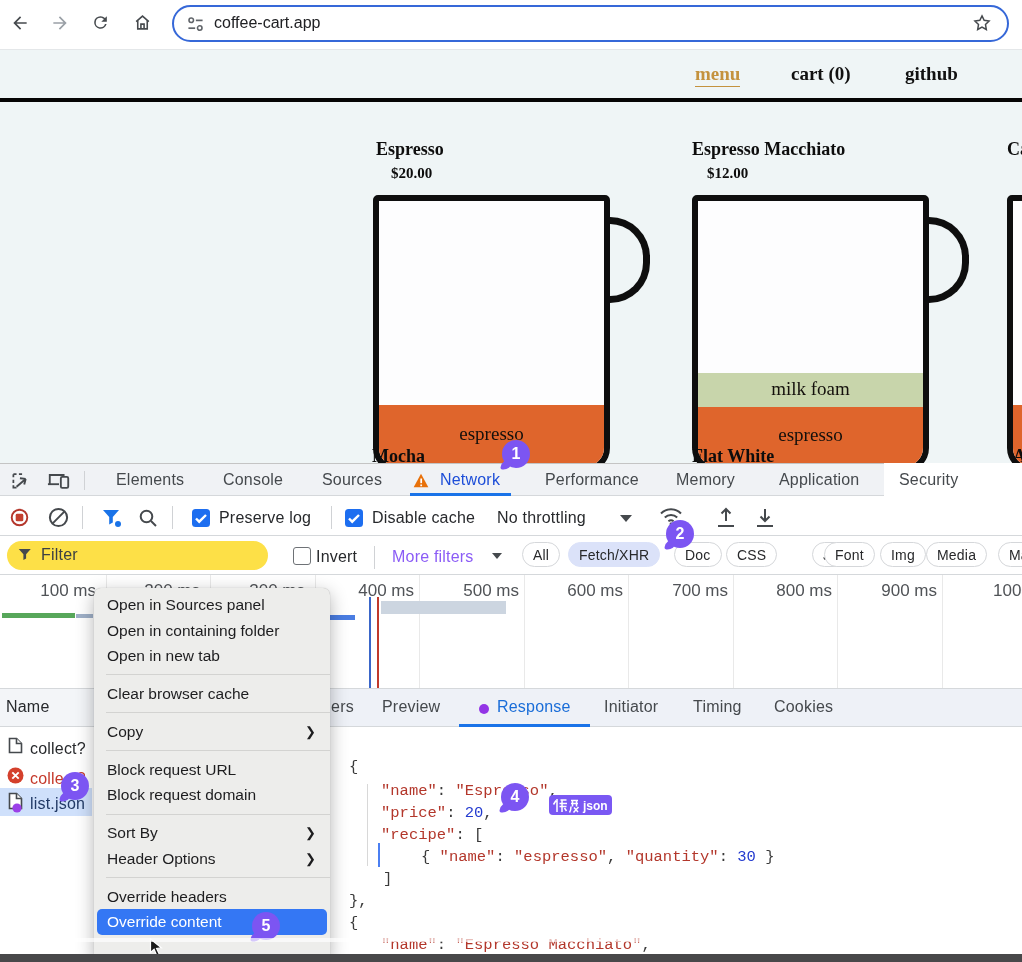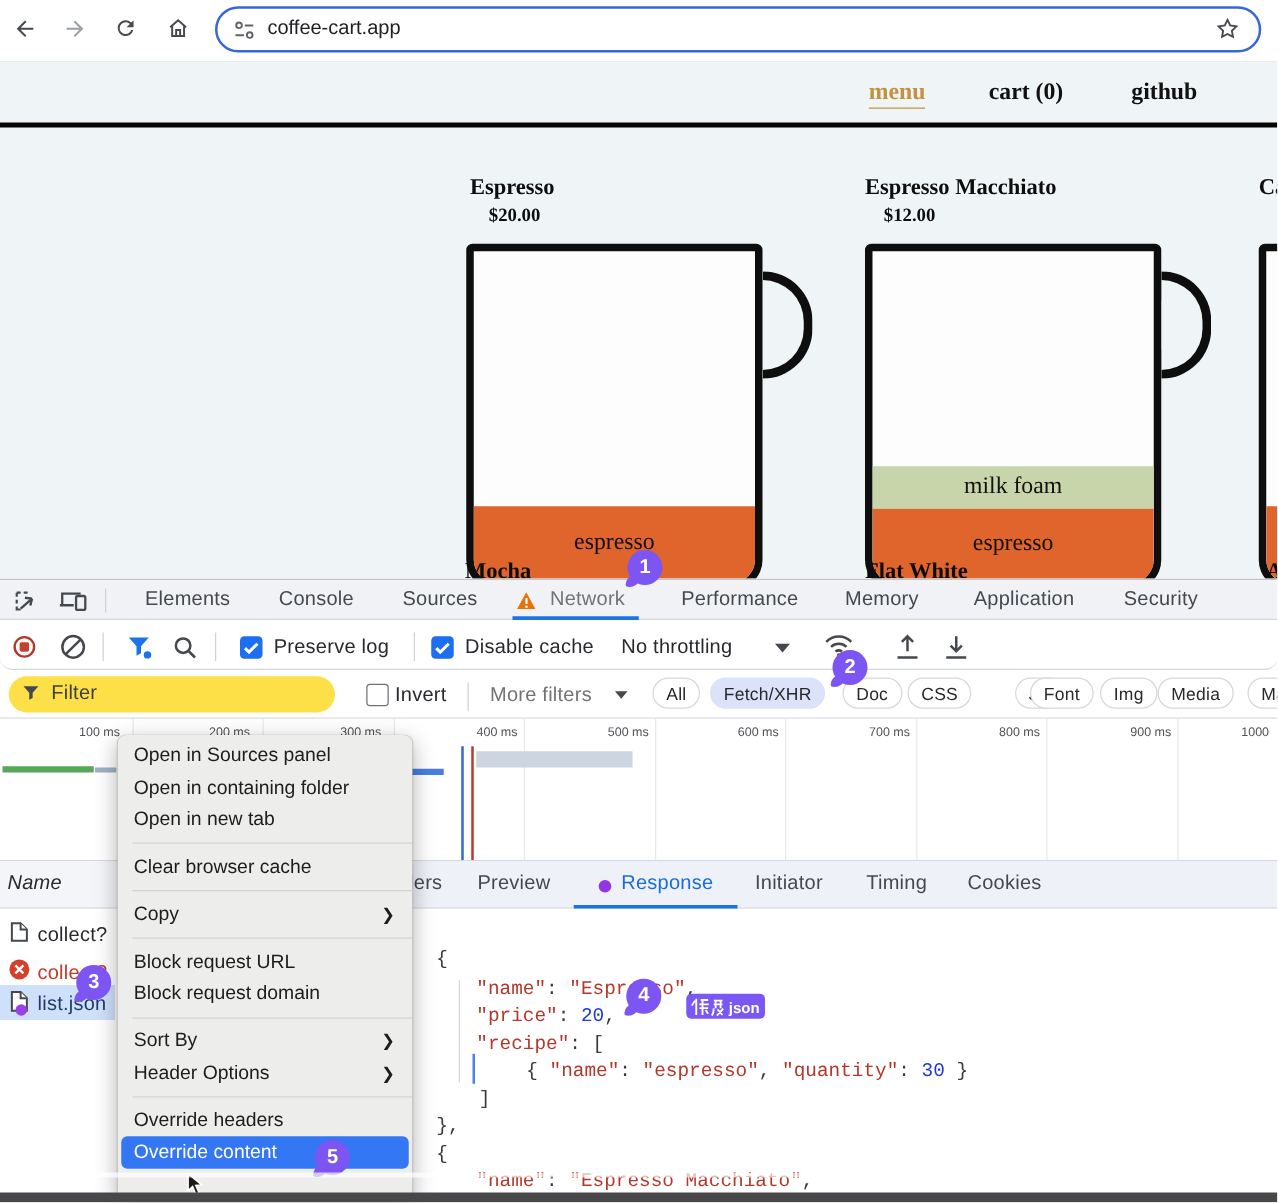--- a/index.html
+++ b/index.html
@@ -18,30 +18,30 @@
   #blackline{position:absolute;left:0;top:48px;width:1022px;height:3.5px;background:#050505;}
   .cup{position:absolute;top:145px;width:237px;height:277px;border:6px solid #0e0e0e;
        border-radius:5px 5px 24px 24px;background:#fdfdfe;box-sizing:border-box;overflow:hidden;padding-left:24px;}
   .handle{position:absolute;top:167px;width:33px;height:72px;border:7px solid #0e0e0e;border-left:none;
           border-radius:0 46px 46px 0;}
   .liquid{position:absolute;left:0;bottom:0;width:100%;text-align:center;font-size:19px;color:#14100c;}
   .title{position:absolute;font-weight:bold;font-size:18px;color:#0d0d0d;}
   .price{position:absolute;font-weight:bold;font-size:15px;color:#0d0d0d;margin-left:16px;}
   
   #dt{position:absolute;left:0;top:463px;width:1022px;height:499px;background:#fff;font-size:16px;color:#3c4043;letter-spacing:0.2px;}
-  #tabbar{position:absolute;left:0;top:0;width:1022px;height:33px;background:#f0f2f5;border-top:1px solid #c4c4c4;
+  #tabbar{position:absolute;left:0;top:0;width:884px;height:33px;background:#f0f2f5;border-top:1px solid #c4c4c4;
           border-bottom:1px solid #d5d8db;box-sizing:border-box;}
   .dtab{position:absolute;top:7px;font-size:16px;color:#45494d;}
-  #toolbar{position:absolute;left:0;top:33px;width:1022px;height:40px;background:#fff;border-bottom:1px solid #d5d8db;box-sizing:border-box;border-radius:10px;}
+  #toolbar{position:absolute;left:0;top:33px;width:1022px;height:40px;background:#fff;border-bottom:1px solid #d5d8db;box-sizing:border-box;}
   #filterrow{position:absolute;left:0;top:73px;width:1022px;height:39px;background:#fff;border-bottom:1px solid #d5d8db;box-sizing:border-box;}
   .pill{position:absolute;top:6px;height:25px;line-height:25px;border:1px solid #d5d7da;border-radius:13px;
         background:#fff;color:#28292b;font-size:14px;padding:0 10px;box-sizing:border-box;}
   #timeline{position:absolute;left:0;top:112px;width:1022px;height:114px;background:#fff;border-bottom:1px solid #d5d8db;box-sizing:border-box;}
   .tick{position:absolute;top:0;width:1px;height:113px;background:#e9e9e9;}
-  .mslabel{position:absolute;top:6px;width:60px;text-align:right;font-size:10px;color:#505357;letter-spacing:0;}
+  .mslabel{position:absolute;top:6px;width:60px;text-align:right;font-size:17px;color:#505357;letter-spacing:0;}
   #namehdr{position:absolute;left:0;top:226px;width:330px;height:38px;background:#f3f5f8;border-bottom:1px solid #d5d8db;box-sizing:border-box;}
   #resptabs{position:absolute;left:330px;top:226px;width:692px;height:38px;background:#eef1f7;border-bottom:1px solid #d5d8db;box-sizing:border-box;}
   .rtab{position:absolute;top:9px;font-size:16px;color:#45494d;}
   #rows{position:absolute;left:0;top:264px;width:330px;height:235px;background:#fff;}
   #resp{position:absolute;left:330px;top:264px;width:692px;height:235px;background:#fff;
         font-family:"Liberation Mono",monospace;font-size:15.5px;color:#3a3a3a;letter-spacing:0;}
   .jline{position:absolute;white-space:pre;}
   .str{color:#b3372b;} .num{color:#2239cf;}
   
   #menu{position:absolute;left:94px;top:588px;width:236px;height:373px;background:#ededeb;border-radius:7px;
@@ -140,21 +140,21 @@
         </svg>
       <div style="position:absolute;left:84px;top:7px;width:1px;height:19px;background:#d0d2d5;"></div>
       <div class="dtab" style="left:116px;">Elements</div>
       <div class="dtab" style="left:223px;">Console</div>
       <div class="dtab" style="left:322px;">Sources</div>
       <svg class="abs" style="left:413px;top:9px" width="16" height="15" viewBox="0 0 24 22">
           <path d="M12 1L23 21H1z" fill="#e8710a"></path>
           <rect x="11" y="8" width="2.6" height="7" fill="#fff"></rect>
           <rect x="11" y="17" width="2.6" height="2.6" fill="#fff"></rect>
         </svg>
-      <div class="dtab" style="left:440px;color:#737373;">Network</div>
+      <div class="dtab" style="left:440px;color:#1d4ed8;">Network</div>
       <div style="position:absolute;left:410px;top:29px;width:101px;height:3px;background:#1a73e8;"></div>
       <div class="dtab" style="left:545px;">Performance</div>
       <div class="dtab" style="left:676px;">Memory</div>
       <div class="dtab" style="left:779px;">Application</div>
       <div class="dtab" style="left:899px;">Security</div>
     </div>
     <div id="toolbar">
       <svg class="abs" style="left:10px;top:12px" width="19" height="19" viewBox="0 0 20 20">
           <circle cx="10" cy="10" r="8.2" fill="none" stroke="#b4372c" stroke-width="2"></circle>
           <rect x="6" y="6" width="8" height="8" rx="1.5" fill="#c4402f"></rect>
@@ -206,21 +206,21 @@
     <div id="filterrow">
       <div class="abs" style="left:7px;top:5px;width:261px;height:29px;background:#fde047;border-radius:15px;">
         <svg class="abs" style="left:11px;top:7px" width="15" height="14" viewBox="0 0 20 18" fill="#45494d">
             <path d="M1 1h16l-6.2 7v5.5l-3.6 2V8z"></path>
           </svg>
         <div class="abs" style="left:34px;top:5px;color:#3c4043;">Filter</div>
       </div>
       <div class="abs" style="left:293px;top:11px;width:16px;height:16px;border:1.7px solid #6e7276;border-radius:3px;background:#fff;"></div>
       <div class="abs" style="left:316px;top:12px;color:#27292c;">Invert</div>
       <div style="position:absolute;left:374px;top:10px;width:1px;height:23px;background:#d0d2d5;"></div>
-      <div class="abs" style="left:392px;top:12px;color:#737373;">More filters</div>
+      <div class="abs" style="left:392px;top:12px;color:#8b5cf6;">More filters</div>
       <div class="abs" style="left:492px;top:17px;width:0;height:0;border-left:5.5px solid transparent;border-right:5.5px solid transparent;border-top:6.5px solid #45494d;"></div>
       <div class="pill" style="left:522px;">All</div>
       <div class="pill" style="left:568px;background:#dbe2f9;border-color:#dbe2f9;">Fetch/XHR</div>
       <div class="pill" style="left:674px;">Doc</div>
       <div class="pill" style="left:726px;">CSS</div>
       <div class="pill" style="left:812px;">JS</div>
       <div class="pill" style="left:824px;">Font</div>
       <div class="pill" style="left:880px;">Img</div>
       <div class="pill" style="left:926px;">Media</div>
       <div class="pill" style="left:998px;">Manifest</div>
@@ -246,21 +246,21 @@
       <div class="mslabel" style="left:877px">900 ms</div>
         <div class="mslabel" style="left:993px;text-align:left;">1000</div>
       <div class="abs" style="left:2px;top:38px;width:73px;height:5px;background:#57a75a;"></div>
       <div class="abs" style="left:76px;top:39px;width:17px;height:4px;background:#9fb0c8;"></div>
       <div class="abs" style="left:322px;top:40px;width:33px;height:4.5px;background:#4a7de2;"></div>
       <div class="abs" style="left:381px;top:26px;width:125px;height:13px;background:#ccd5e0;"></div>
       <div class="abs" style="left:369px;top:22px;width:2px;height:91px;background:#3a66c9;"></div>
       <div class="abs" style="left:377px;top:22px;width:2px;height:91px;background:#c0392b;"></div>
     </div>
     <div id="namehdr">
-        <div class="abs" style="left:6px;top:9px;color:#27292c;font-style:italic;">Name</div>
+        <div class="abs" style="left:6px;top:9px;color:#27292c;">Name</div>
       </div>
     <div id="resptabs">
       <div class="rtab" style="left:-38px;">Headers</div>
       <div class="rtab" style="left:52px;">Preview</div>
       <div class="abs" style="left:149px;top:15px;width:10px;height:10px;border-radius:50%;background:#9334e6;"></div>
       <div class="rtab" style="left:167px;color:#1a6dd8;">Response</div>
       <div class="abs" style="left:129px;top:35px;width:131px;height:3px;background:#1a73e8;"></div>
       <div class="rtab" style="left:274px;">Initiator</div>
       <div class="rtab" style="left:363px;">Timing</div>
       <div class="rtab" style="left:444px;">Cookies</div>

